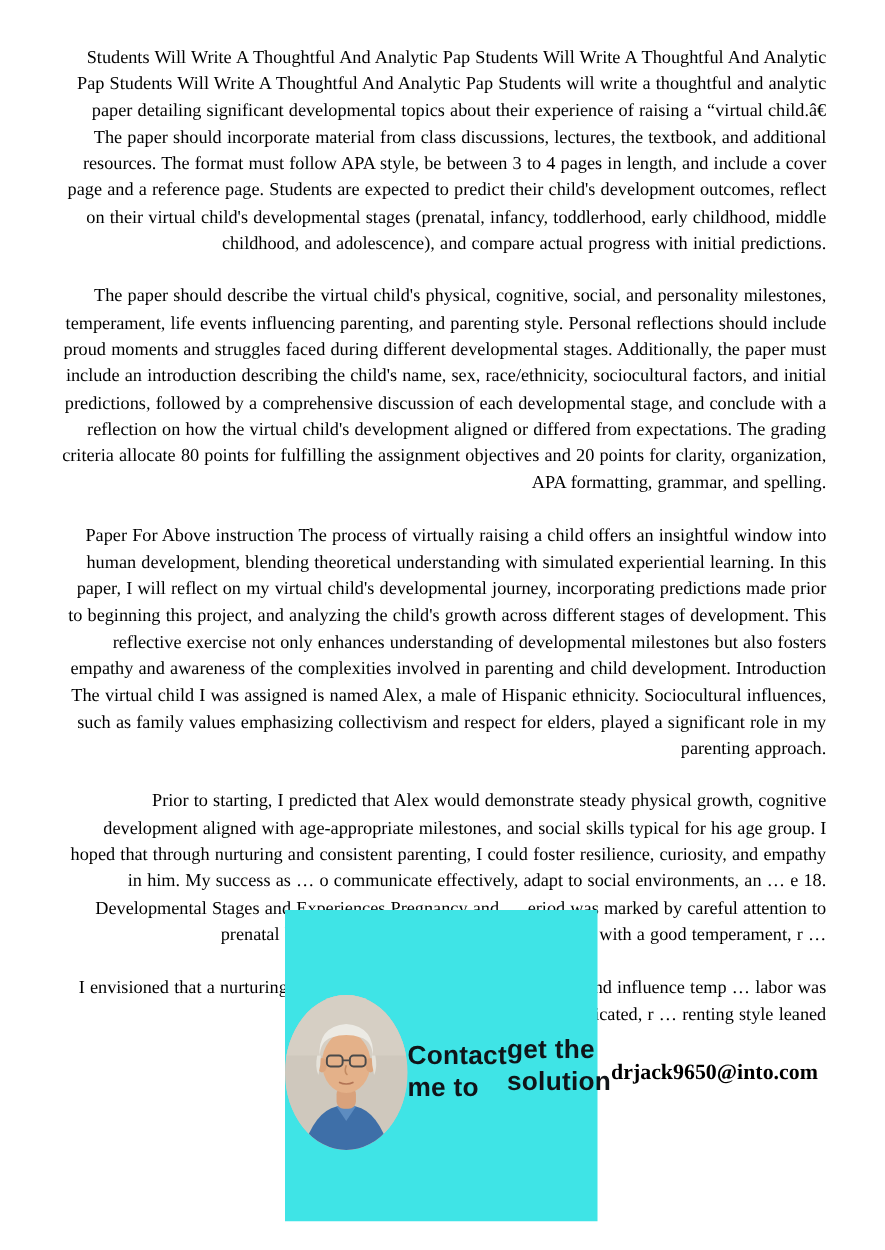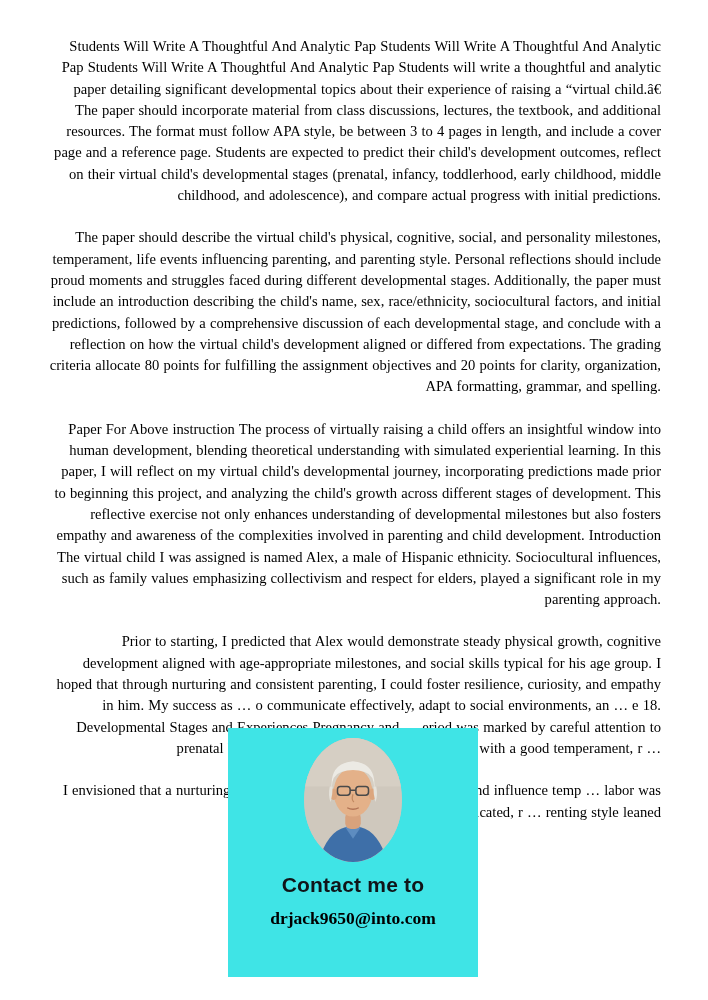--- a/index.html
+++ b/index.html
@@ -27,21 +27,20 @@
     word-spacing: 0.5px;
   }
   .overlay {
     position: absolute;
     left: 228px;
     top: 728px;
     width: 250px;
     height: 249px;
     background: #3fe4e6;
     display: flex;
-    flex-direction: column;
     align-items: center;
   }
   .photo {
     width: 98px;
     height: 124px;
     border-radius: 50%;
     overflow: hidden;
     margin-top: 10px;
     background: #cfc8bd;
     flex: 0 0 auto;
@@ -100,14 +99,15 @@
 
       <rect x="34" y="50" width="13" height="9" rx="3" fill="none" stroke="#4a4a4a" stroke-width="1.6"></rect>
       <rect x="53" y="50" width="13" height="9" rx="3" fill="none" stroke="#4a4a4a" stroke-width="1.6"></rect>
       <line x1="47" y1="54" x2="53" y2="54" stroke="#4a4a4a" stroke-width="1.6"></line>
 
       <path d="M50 58 Q48 64 51 66" fill="none" stroke="#c28a62" stroke-width="1.3"></path>
       <path d="M44 72 Q50 75 56 72" fill="none" stroke="#b27455" stroke-width="1.4"></path>
     </svg>
   </div>
   <div class="contact-line first">Contact me to</div>
+  <div class="contact-line">get the solution</div>
   <div class="email-line">drjack9650@into.com</div>
 </div>
 
 </body></html>

